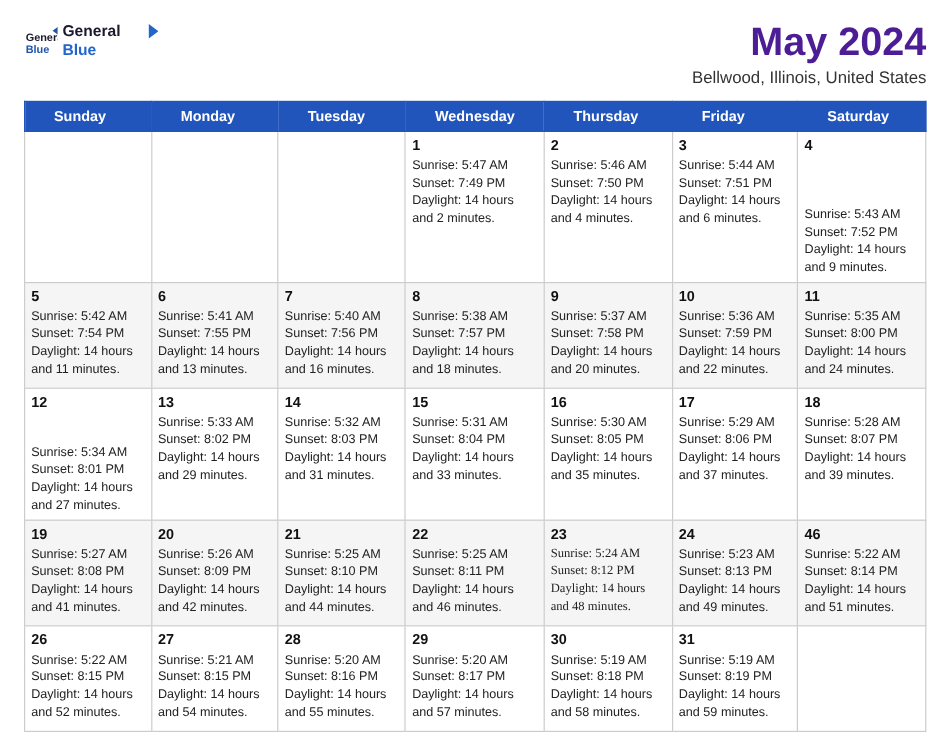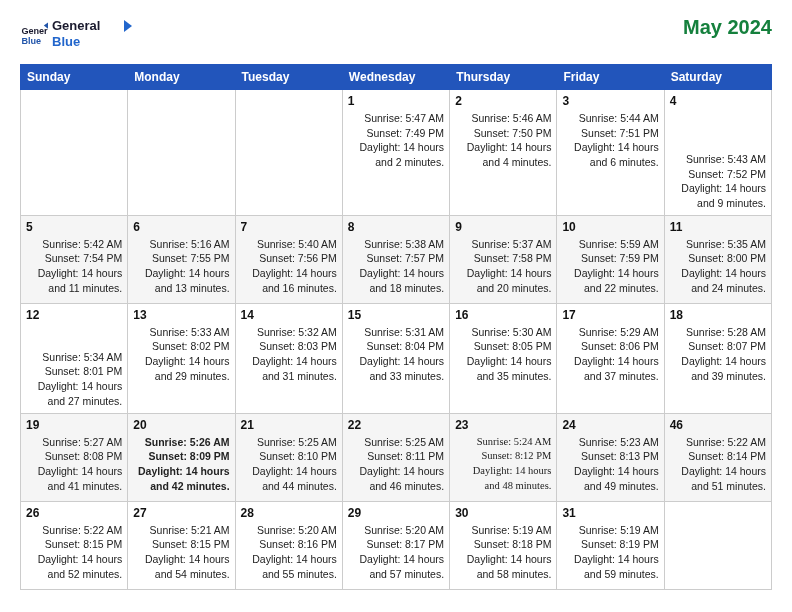--- a/index.html
+++ b/index.html
@@ -25,39 +25,39 @@
       gap: 4px;
     }
     .logo-icon {
       width: 28px;
       height: 28px;
     }
     .title-block {
       text-align: right;
     }
     .main-title {
-      font-size: 20px;
+      font-size: 33px;
       font-weight: bold;
-      color: #15803d;
+      color: #4c1d95;
     }
     .subtitle {
       font-size: 14px;
       color: #333;
       margin-top: 2px;
     }
     .calendar-table {
       width: 100%;
       border-collapse: collapse;
       font-size: 11px;
     }
     .calendar-table th {
       background-color: #2255bb;
       color: #fff;
       text-align: left;
-      padding: 5px 6px;
+      padding: 5px 24px;
       font-size: 12px;
       font-weight: bold;
       border: 1px solid #2255bb;
     }
     .calendar-table td {
       border: 1px solid #ccc;
       vertical-align: top;
       padding: 4px 5px;
       height: 88px;
       width: calc(100% / 7);
@@ -69,21 +69,20 @@
     .day-number {
       font-weight: bold;
       font-size: 12px;
       margin-bottom: 3px;
       color: #111;
     }
     .day-info {
       font-size: 10.5px;
       color: #222;
       line-height: 1.4;
-      text-align: right;
     }
     .empty-cell {
       background: #fff !important;
     }
     tr:nth-child(2) td.empty-cell { background: #fff !important; }
   </style>
 </head>
 <body>
 
 <div class="page">
@@ -97,20 +96,21 @@
       <div style="display:flex;flex-direction:column;">
         <svg width="80" height="36" viewBox="0 0 80 36" xmlns="http://www.w3.org/2000/svg">
           <text x="0" y="14" font-size="13" font-weight="bold" fill="#1a1a2e" font-family="Arial">General</text>
           <text x="0" y="30" font-size="13" font-weight="bold" fill="#2266cc" font-family="Arial">Blue</text>
           <polygon points="72,4 80,10 72,16" fill="#2266cc"></polygon>
         </svg>
       </div>
     </div>
     <div class="title-block">
       <div class="main-title">May 2024</div>
+      <div class="subtitle">Bellwood, Illinois, United States</div>
     </div>
   </div>
 
   <table class="calendar-table">
     <thead>
       <tr>
       <th>Sunday</th>
           <th>Monday</th>
           <th>Tuesday</th>
           <th>Wednesday</th>
@@ -151,21 +151,21 @@
         </tr>
         <tr>
           <td>
             <div class="day-number">5</div>
             <div class="day-info" style="white-space: pre-line;">Sunrise: 5:42 AM
 Sunset: 7:54 PM
 Daylight: 14 hours and 11 minutes.</div>
           </td>
           <td>
             <div class="day-number">6</div>
-            <div class="day-info" style="white-space: pre-line;">Sunrise: 5:16 AM
+            <div class="day-info" style="white-space: pre-line;">Sunrise: 5:41 AM
 Sunset: 7:55 PM
 Daylight: 14 hours and 13 minutes.</div>
           </td>
           <td>
             <div class="day-number">7</div>
             <div class="day-info" style="white-space: pre-line;">Sunrise: 5:40 AM
 Sunset: 7:56 PM
 Daylight: 14 hours and 16 minutes.</div>
           </td>
           <td>
@@ -175,21 +175,21 @@
 Daylight: 14 hours and 18 minutes.</div>
           </td>
           <td>
             <div class="day-number">9</div>
             <div class="day-info" style="white-space: pre-line;">Sunrise: 5:37 AM
 Sunset: 7:58 PM
 Daylight: 14 hours and 20 minutes.</div>
           </td>
           <td>
             <div class="day-number">10</div>
-            <div class="day-info" style="white-space: pre-line;">Sunrise: 5:59 AM
+            <div class="day-info" style="white-space: pre-line;">Sunrise: 5:36 AM
 Sunset: 7:59 PM
 Daylight: 14 hours and 22 minutes.</div>
           </td>
           <td>
             <div class="day-number">11</div>
             <div class="day-info" style="white-space: pre-line;">Sunrise: 5:35 AM
 Sunset: 8:00 PM
 Daylight: 14 hours and 24 minutes.</div>
           </td>
         </tr>
@@ -239,21 +239,21 @@
         </tr>
         <tr>
           <td>
             <div class="day-number">19</div>
             <div class="day-info" style="white-space: pre-line;">Sunrise: 5:27 AM
 Sunset: 8:08 PM
 Daylight: 14 hours and 41 minutes.</div>
           </td>
           <td>
             <div class="day-number">20</div>
-            <div class="day-info" style="white-space: pre-line; font-weight: bold;">Sunrise: 5:26 AM
+            <div class="day-info" style="white-space: pre-line;">Sunrise: 5:26 AM
 Sunset: 8:09 PM
 Daylight: 14 hours and 42 minutes.</div>
           </td>
           <td>
             <div class="day-number">21</div>
             <div class="day-info" style="white-space: pre-line;">Sunrise: 5:25 AM
 Sunset: 8:10 PM
 Daylight: 14 hours and 44 minutes.</div>
           </td>
           <td>

